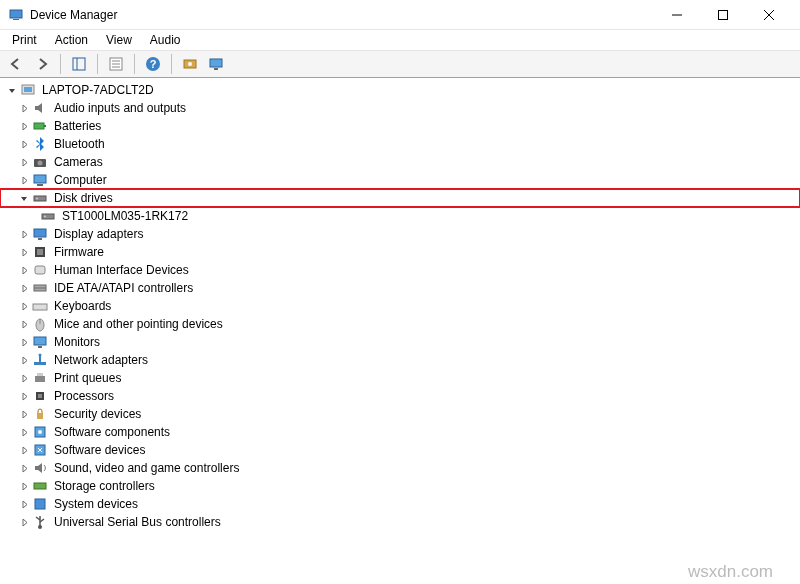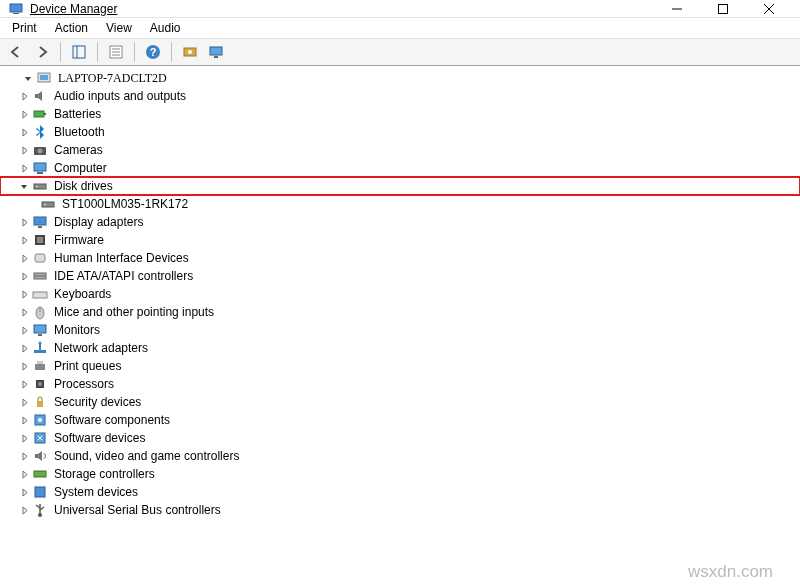--- a/index.html
+++ b/index.html
@@ -6,26 +6,25 @@
 body {
   font-family: "Segoe UI", Tahoma, sans-serif;
   font-size: 12px;
   background: #fff;
   width: 800px;
   height: 584px;
   overflow: hidden;
   position: relative;
 }
 .titlebar {
-  height: 18px;
+  height: 30px;
   display: flex;
   align-items: center;
   padding: 0 8px;
   border-bottom: 1px solid #e5e5e5;
-  text-decoration: underline;
 }
 .titlebar .app-icon {
   width: 16px; height: 16px; margin-right: 6px;
   display: inline-flex; align-items: center; justify-content: center;
 }
 .titlebar .title { flex: 0 0 auto; }
 .titlebar .spacer { flex: 1; }
 .win-controls { display: flex; gap: 0; }
 .win-btn {
   width: 46px; height: 30px;
@@ -74,21 +73,21 @@
   outline: 2px solid #e1181f;
   outline-offset: -1px;
 }
 .expander {
   width: 16px; height: 16px;
   display: inline-flex; align-items: center; justify-content: center;
   font-size: 9px; color: #6a6a6a;
   cursor: pointer;
 }
 .expander.open { color: #404040; }
-.indent-0 { padding-left: 20px; font-family: Liberation Serif, serif; }
+.indent-0 { padding-left: 4px; }
 .indent-1 { padding-left: 16px; }
 .indent-2 { padding-left: 24px; }
 .node-icon {
   width: 16px; height: 16px;
   margin-right: 4px;
   display: inline-flex; align-items: center; justify-content: center;
 }
 .node-label { padding: 1px 2px; }
 .watermark {
   position: absolute;
@@ -373,21 +372,21 @@
         <svg width="9" height="9">
           <path d="M3 1 L7 4.5 L3 8 Z" fill="none" stroke="#6a6a6a"></path>
         </svg>
       </span>
       <span class="node-icon">
         <svg width="16" height="16" viewBox="0 0 16 16">
           <ellipse cx="8" cy="9" rx="4" ry="6" fill="#ccc" stroke="#888"></ellipse>
           <line x1="8" y1="3" x2="8" y2="8" stroke="#888"></line>
         </svg>
       </span>
-      <span class="node-label">Mice and other pointing inputs</span>
+      <span class="node-label">Mice and other pointing devices</span>
     </div>
     <div class="tree-row indent-1">
       <span class="expander">
         <svg width="9" height="9">
           <path d="M3 1 L7 4.5 L3 8 Z" fill="none" stroke="#6a6a6a"></path>
         </svg>
       </span>
       <span class="node-icon">
         <svg width="16" height="16" viewBox="0 0 16 16">
           <rect x="2" y="3" width="12" height="8" fill="#5aa5e0" stroke="#2a6099"></rect>

